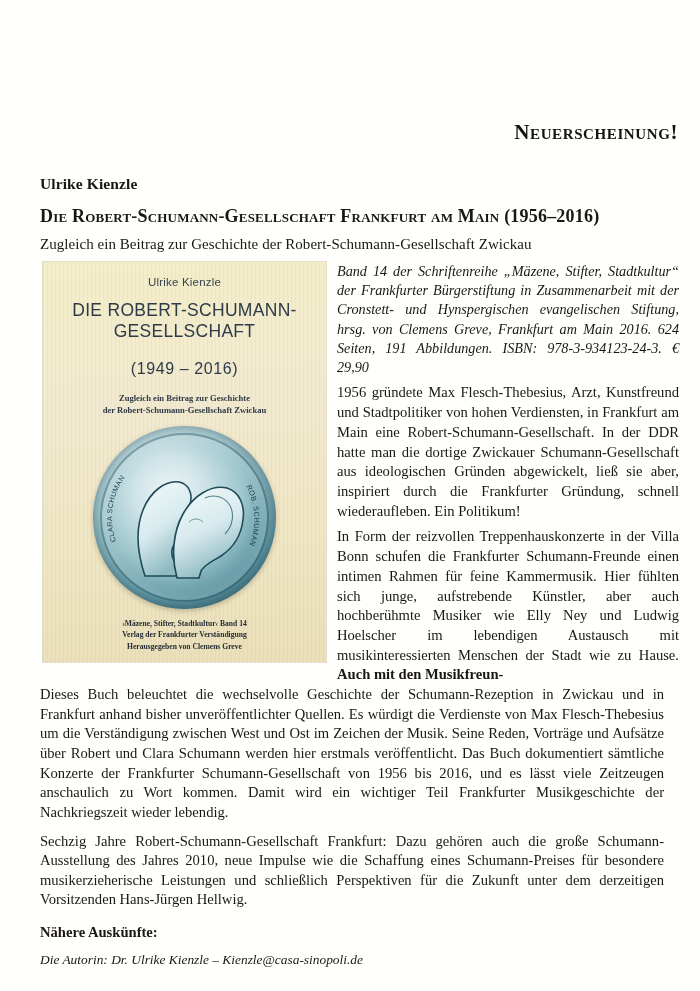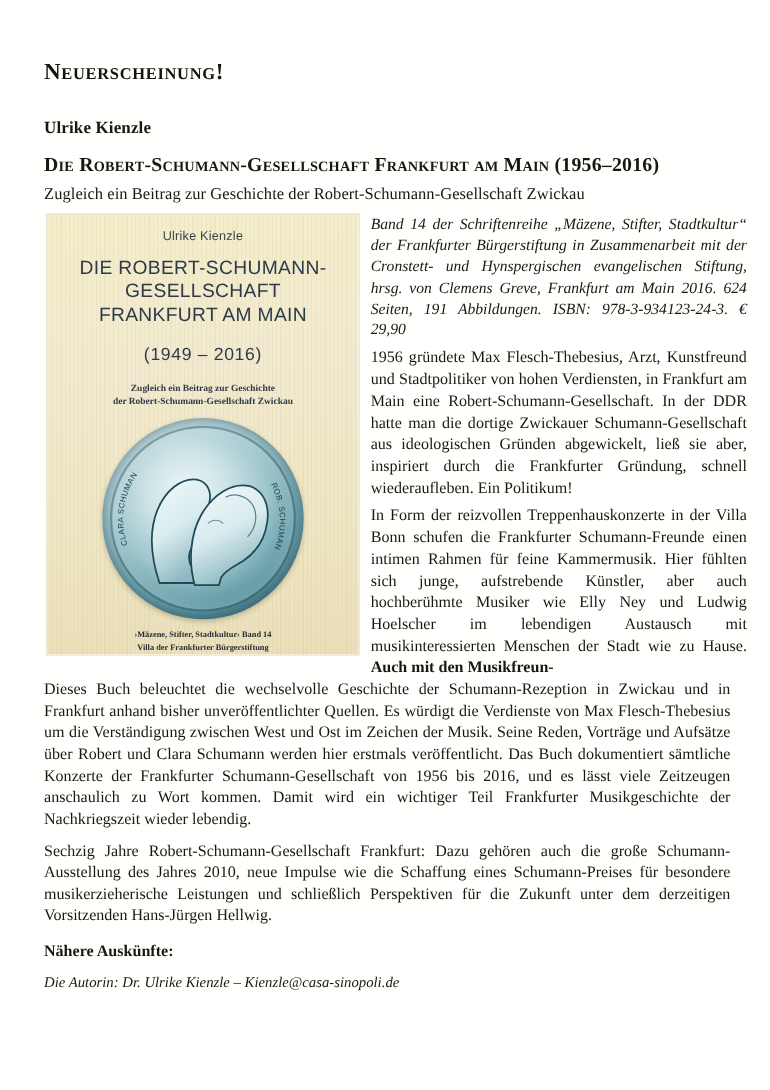--- a/index.html
+++ b/index.html
@@ -19,27 +19,27 @@
   .page {
     position: relative;
     width: 700px;
     height: 991px;
     box-sizing: border-box;
     padding: 0 22px 0 40px;
   }
 
   
   .headline {
-    text-align: left;
+    text-align: right;
     font-size: 21px;
     font-weight: bold;
     font-variant: small-caps;
     letter-spacing: 0.6px;
     margin: 0;
-    padding-top: 53px;
+    padding-top: 120px;
     color: #15120f;
   }
 
   
   .title-block {
     margin-top: 30px;
   }
   .author-line {
     font-size: 15.5px;
     font-weight: bold;
@@ -240,21 +240,20 @@
   </div>
 
   <div class="cols">
 
     <div class="cover">
       <div class="cover-inner">
         <div class="cover-author">Ulrike Kienzle</div>
         <div class="cover-title">
           <div>DIE ROBERT-SCHUMANN-</div>
           <div>GESELLSCHAFT</div>
-          <div>FRANKFURT AM MAIN</div>
         </div>
         <div class="cover-years">(1949 – 2016)</div>
         <div class="cover-sub">
           <div>Zugleich ein Beitrag zur Geschichte</div>
           <div>der Robert-Schumann-Gesellschaft Zwickau</div>
         </div>
 
         <div class="medallion-wrap">
           <div class="medallion">
             <div class="rim"></div>
@@ -282,21 +281,21 @@
               </text>
               <text class="rim-text">
                 <textPath href="#arcR" startOffset="4%">ROB. SCHUMANN</textPath>
               </text>
             </svg>
           </div>
         </div>
 
         <div class="cover-imprint">
           <div>›Mäzene, Stifter, Stadtkultur‹ Band 14</div>
-          <div>Villa der Frankfurter Bürgerstiftung</div>
+          <div>Verlag der Frankfurter Verständigung</div>
           <div>Herausgegeben von Clemens Greve</div>
         </div>
       </div>
     </div>
 
     <div class="right-col">
       <p class="rc-italic">Band 14 der Schriftenreihe „Mäzene, Stifter, Stadtkultur“ der Frankfurter Bürgerstiftung in Zusammenarbeit mit der Cronstett- und Hynspergischen evangelischen Stiftung, hrsg. von Clemens Greve, Frankfurt am Main 2016. 624 Seiten, 191 Abbildungen. ISBN: 978-3-934123-24-3. € 29,90</p>
       <p class="rc-body">1956 gründete Max Flesch-Thebesius, Arzt, Kunstfreund und Stadtpolitiker von hohen Verdiensten, in Frankfurt am Main eine Robert-Schumann-Gesellschaft. In der DDR hatte man die dortige Zwickauer Schumann-Gesellschaft aus ideologischen Gründen abgewickelt, ließ sie aber, inspiriert durch die Frankfurter Gründung, schnell wiederaufleben. Ein Politikum!</p>
       <p class="rc-body last"><span>In Form der reizvollen Treppenhauskonzerte in der Villa Bonn schufen die Frankfurter Schumann-Freunde einen intimen Rahmen für feine Kammermusik. Hier fühlten sich junge, aufstrebende Künstler, aber auch hochberühmte Musiker wie Elly Ney und Ludwig Hoelscher im lebendigen Austausch mit musikinteressierten Menschen der Stadt wie zu Hause. </span><b>Auch mit den Musikfreun-</b></p>
     </div>

